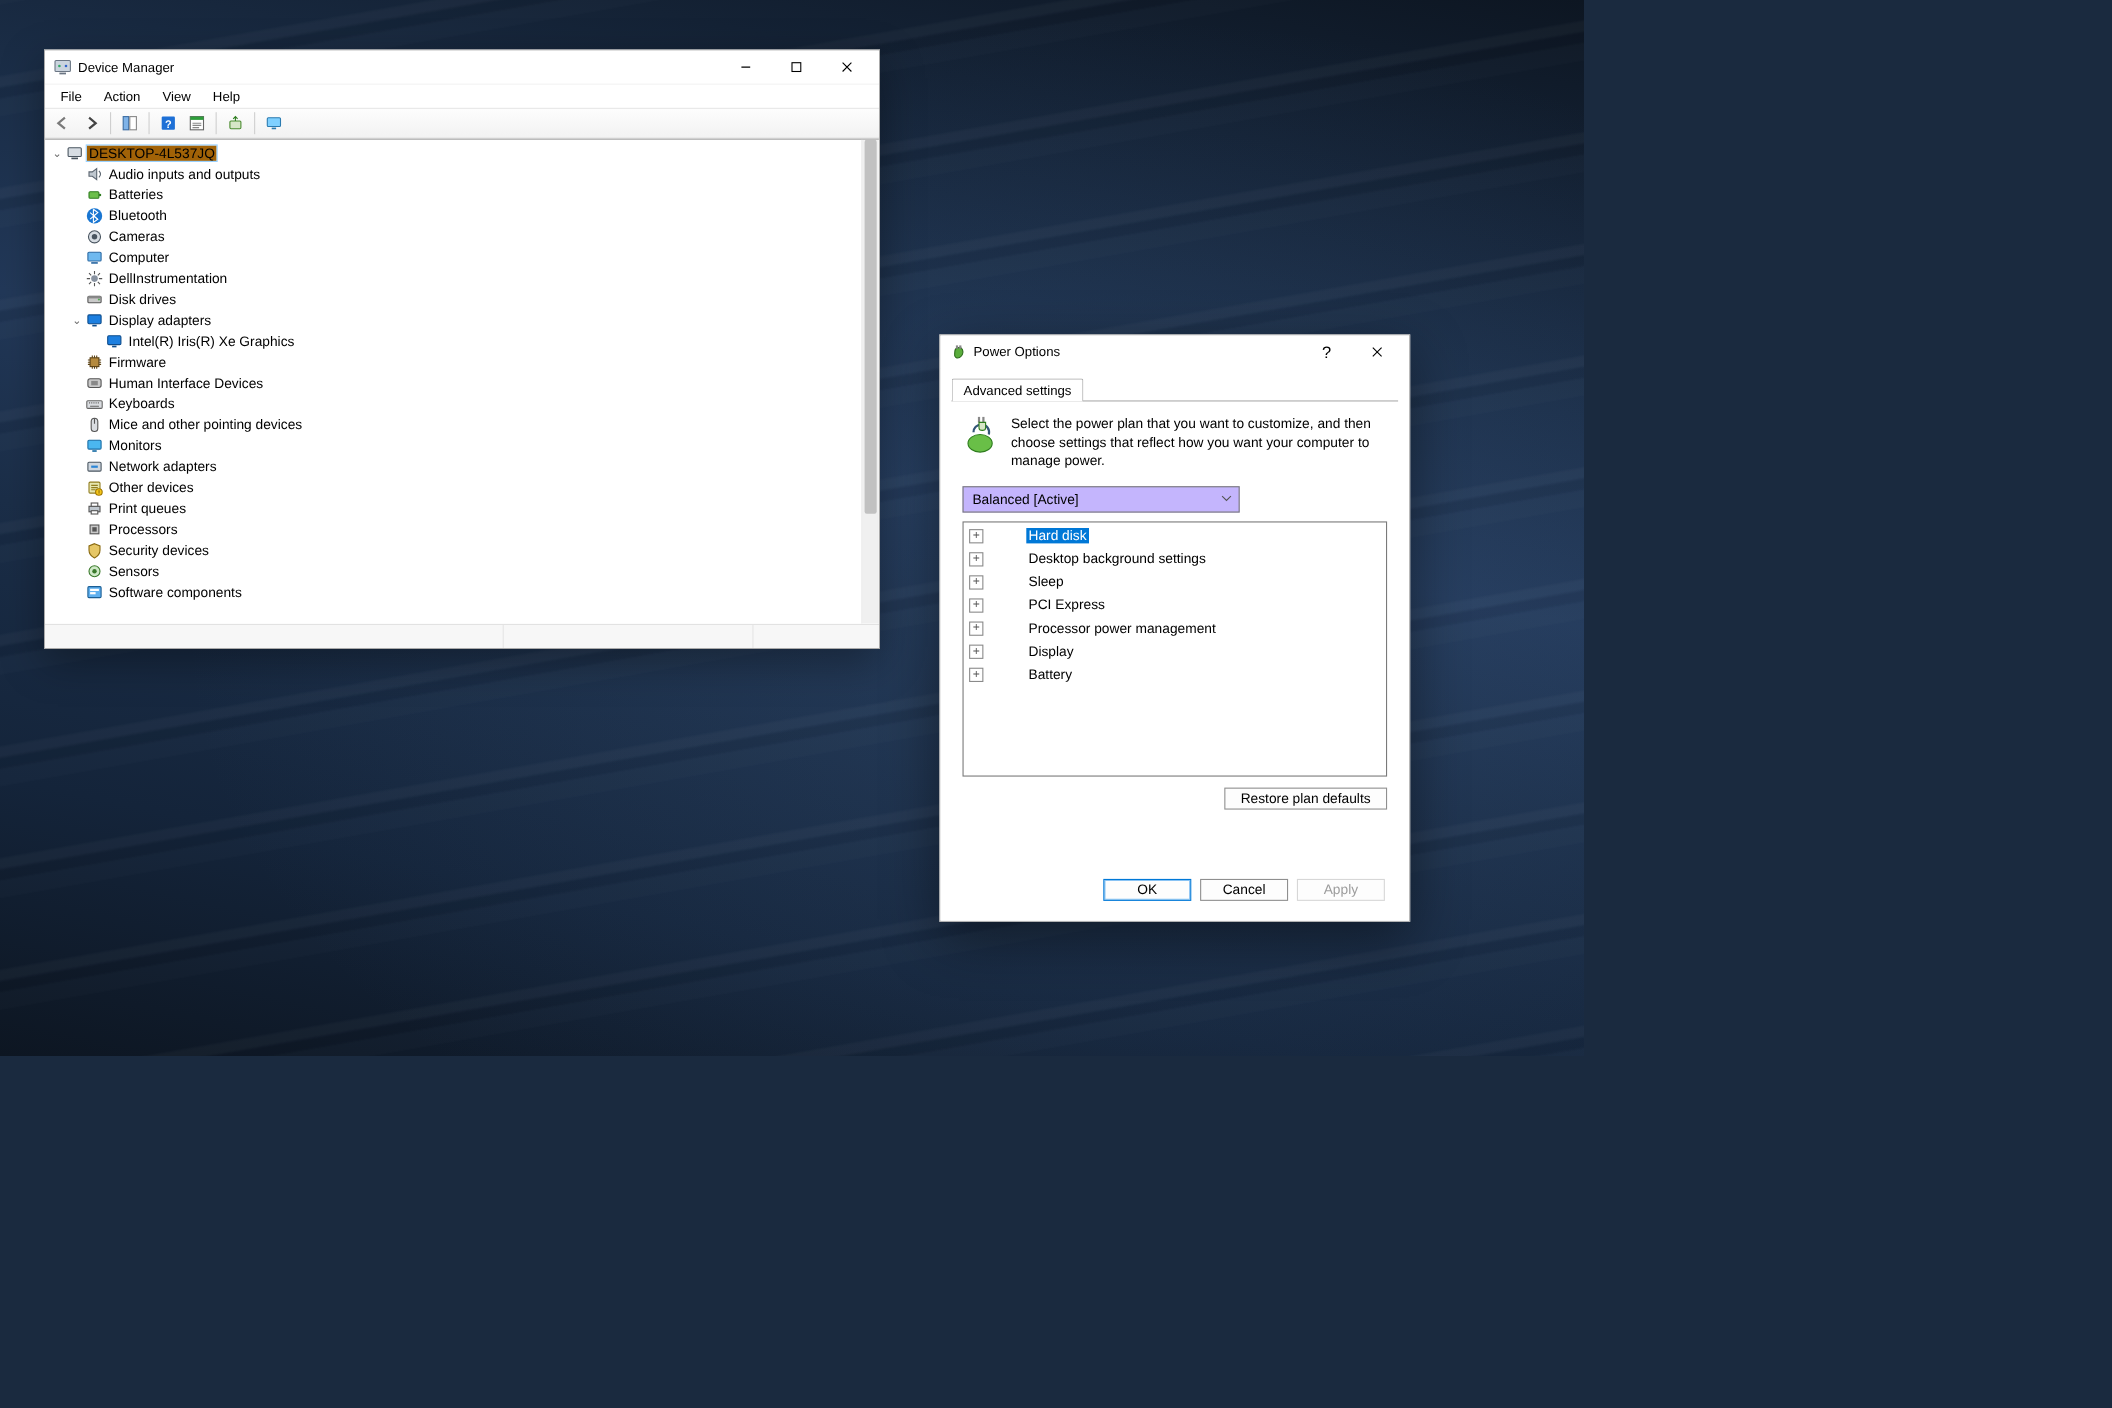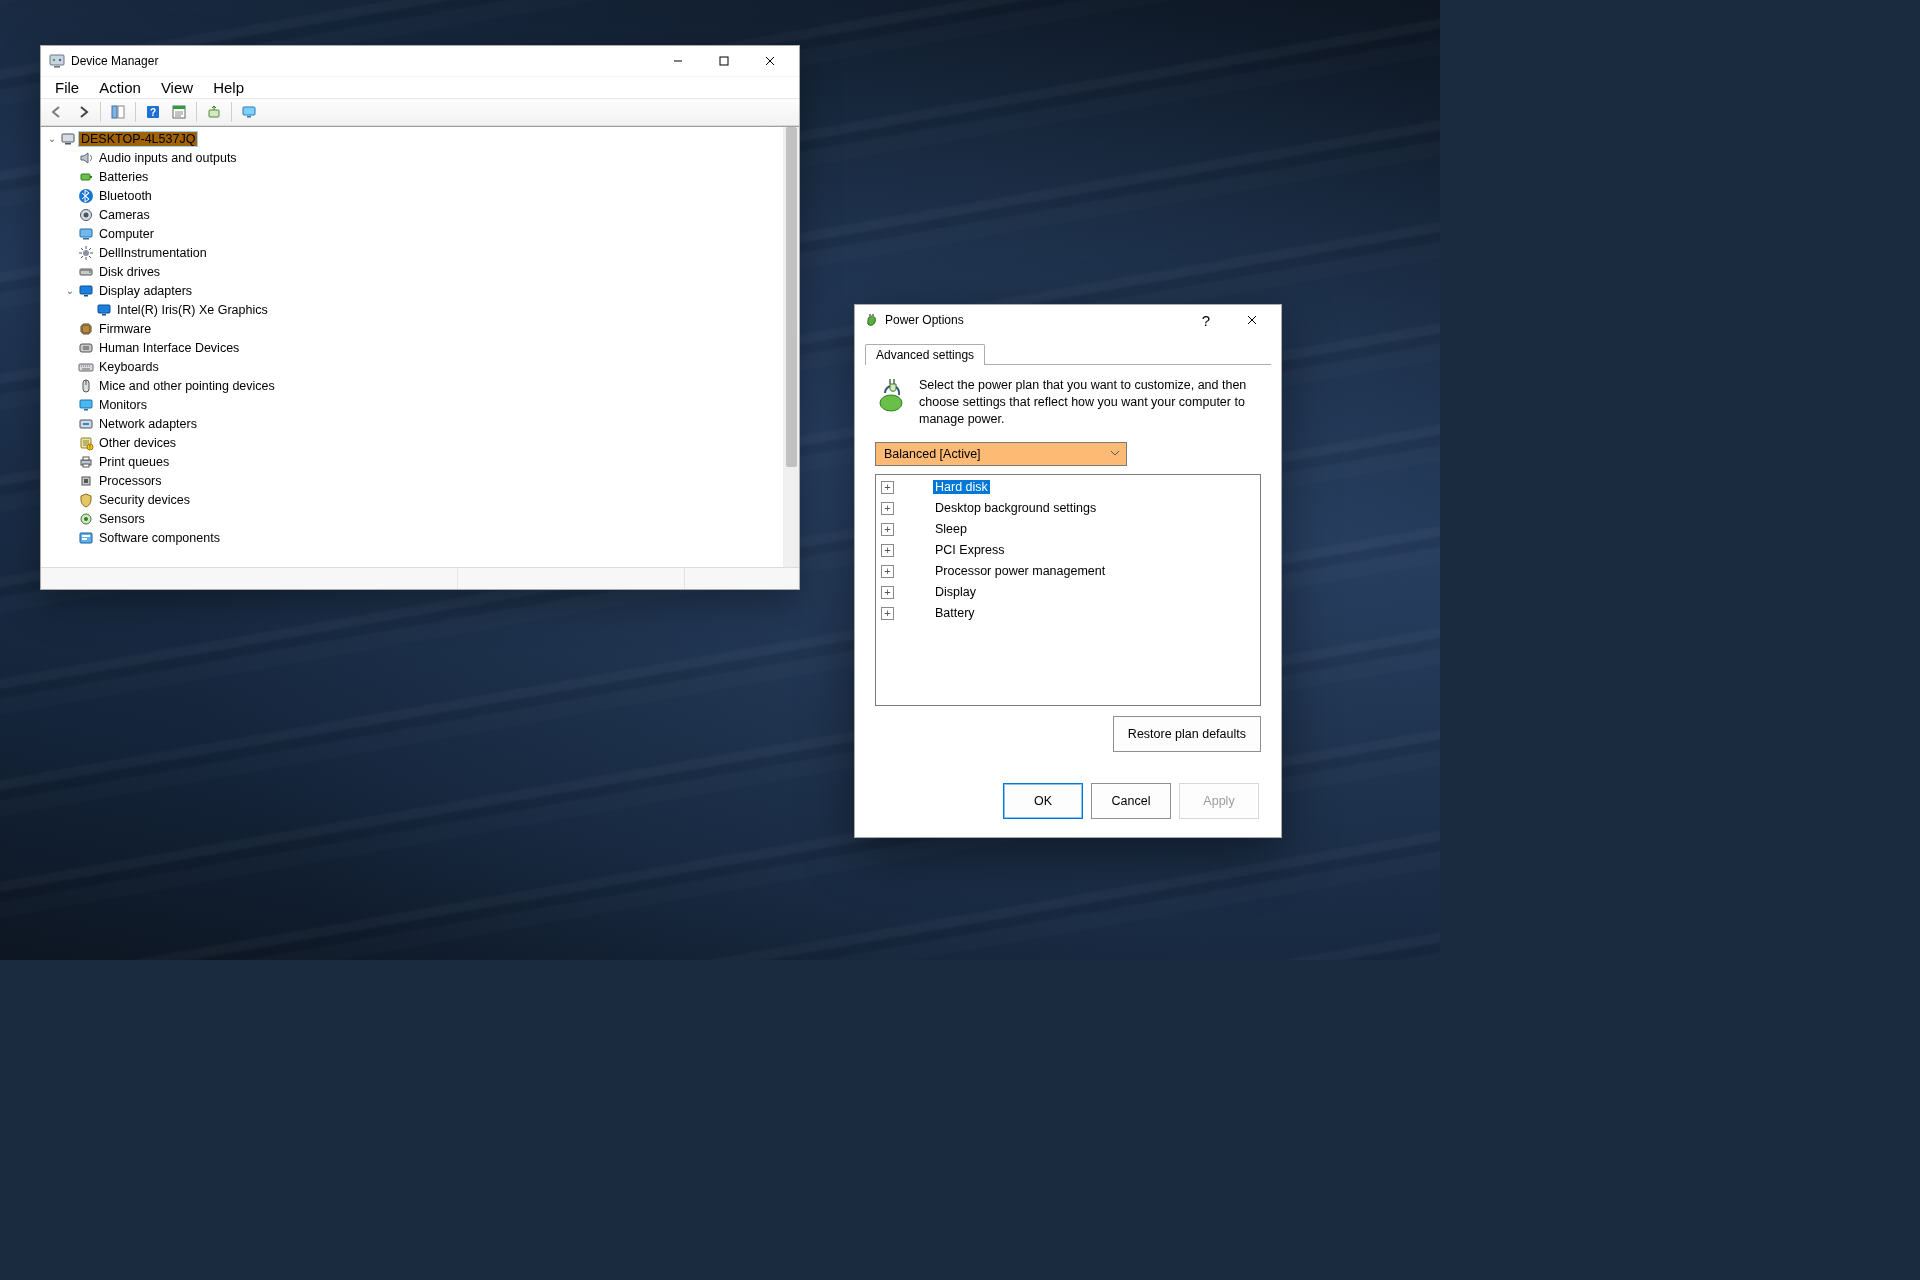--- a/index.html
+++ b/index.html
@@ -55,21 +55,21 @@
   }
   .winbtn svg{width:10px;height:10px;}
   
   .devmgr {
     left: 40px; top: 45px; width: 760px; height: 545px;
   }
   .menubar {
     display:flex; gap:0; padding:2px 4px; height:22px; align-items:center;
     background:#fff; border-top:1px solid #f3f3f3;
   }
-  .menu-item { padding:2px 10px; font-size:15px; }
+  .menu-item { padding:2px 10px; font-size:12px; }
   .toolbar {
     display:flex; gap:2px; padding:2px 4px; height:28px; align-items:center;
     background:linear-gradient(#fdfdfd,#f2f2f2);
     border-top:1px solid #e7e7e7;
     border-bottom:1px solid #dadada;
   }
   .tbsep{ width:1px;height:20px;background:#cfcfcf;margin:0 3px; }
   .tbbtn{
     width:24px;height:24px;display:flex;align-items:center;justify-content:center;
     border:1px solid transparent;border-radius:2px;
@@ -102,35 +102,35 @@
   .tabstrip{height:24px;display:flex;align-items:flex-end;border-bottom:1px solid #acacac;}
   .tab{
     padding:3px 10px;border:1px solid #acacac;border-bottom:none;
     background:#fff;border-radius:2px 2px 0 0;margin-bottom:-1px;font-size:12px;
     position:relative;
   }
   .pwr-content{padding:12px 10px 0 10px;flex:1;display:flex;flex-direction:column;}
   .pwr-desc{display:flex;gap:12px;align-items:flex-start;margin-bottom:14px;}
   .pwr-desc .txt{font-size:12.5px;line-height:1.35;color:#000;flex:1;}
   .plan-select{
-    width:252px;height:24px;border:1px solid #7a7a7a;background:#fdba74;
+    width:252px;height:24px;border:1px solid #7a7a7a;background:#c4b5fd;
     display:flex;align-items:center;justify-content:space-between;
     padding:0 6px 0 8px;font-size:12.5px;margin-bottom:8px;
   }
   .pwr-tree{
     height:232px;border:1px solid #7a7a7a;background:#fff;padding:2px 2px;
   }
   .ptnode{display:flex;align-items:center;height:21px;font-size:12.5px;}
   .ptnode .plus{width:13px;height:13px;border:1px solid #8a8a8a;margin:0 3px;
     display:flex;align-items:center;justify-content:center;font-size:11px;line-height:1;color:#555;}
   .ptnode .lbl{padding:0 2px;margin-left:36px;}
   .ptnode.sel .lbl{background:#0078d7;color:#fff;}
   .pwr-restorerow{display:flex;justify-content:flex-end;padding:10px 0 0;}
   .btn{
-    min-width:80px;height:36px;padding:0 14px;
+    min-width:80px;height:20px;padding:0 14px;
     border:1px solid #8f8f8f;background:#fdfdfd;font-size:12.5px;
     display:inline-flex;align-items:center;justify-content:center;
   }
   .btn.default{border:1px solid #0078d7;box-shadow:inset 0 0 0 1px #89c3f4;}
   .btn.disabled{color:#9d9d9d;border-color:#d7d7d7;}
   .dlg-buttons{
     display:flex;gap:8px;justify-content:flex-end;padding:10px 12px;
   }
   
   .ic{width:16px;height:16px;}

